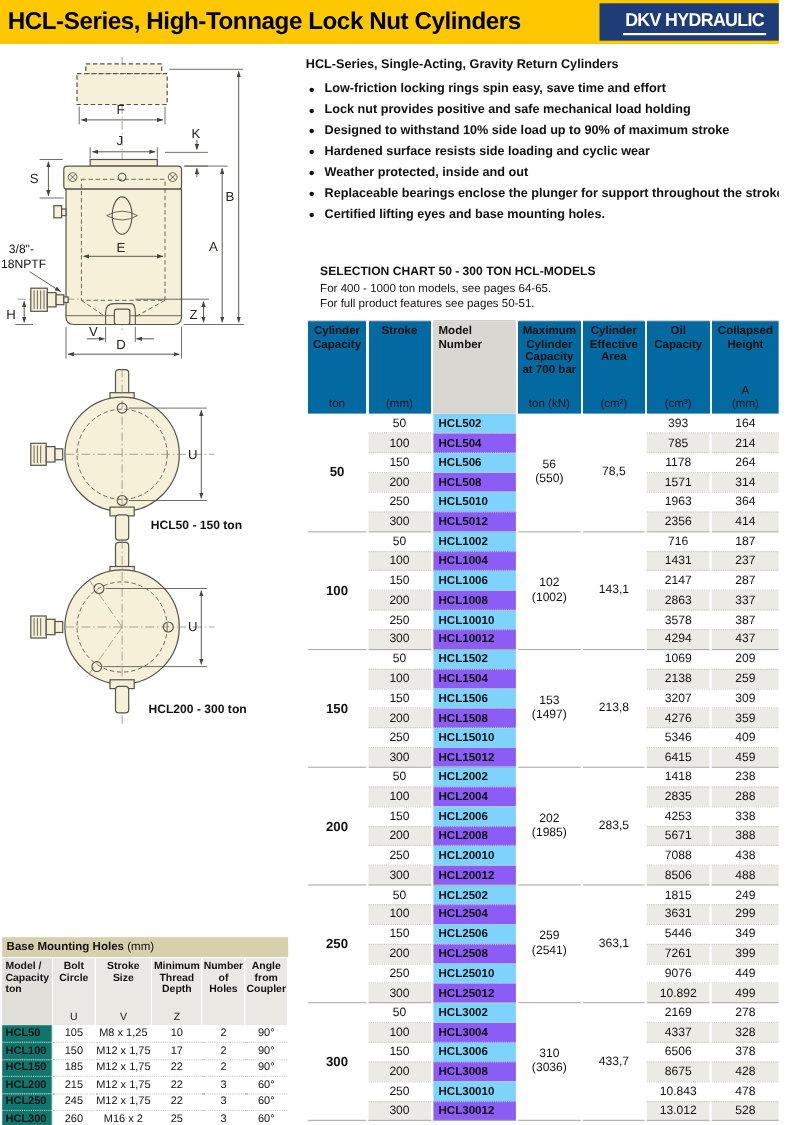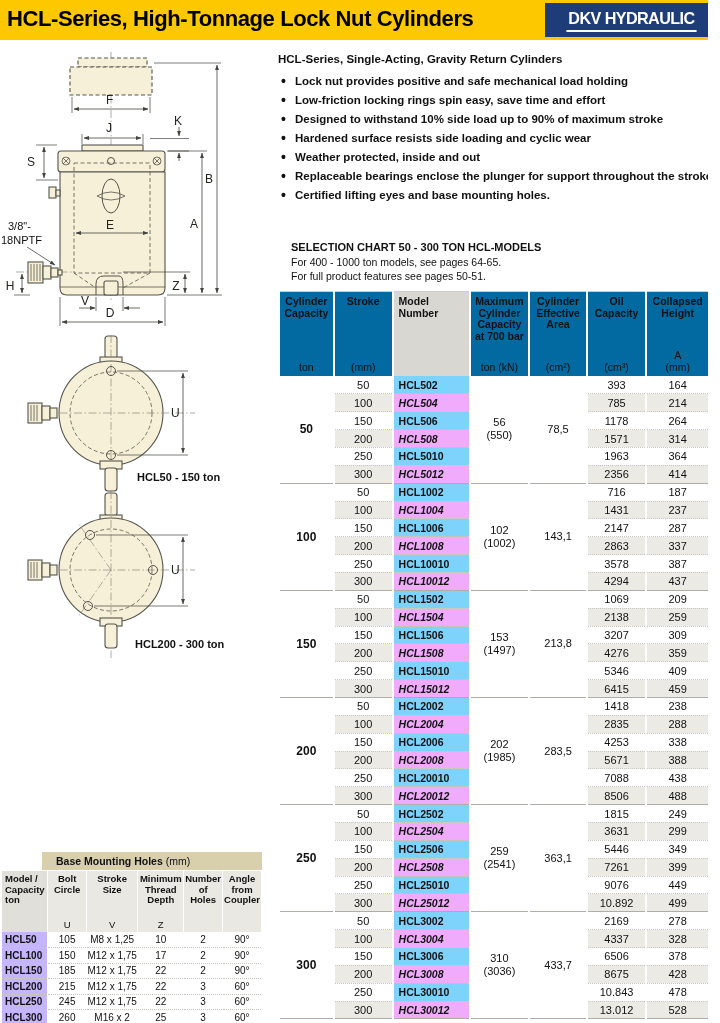--- a/index.html
+++ b/index.html
@@ -35,35 +35,35 @@
   table.sel th.model-col{background:#d8d7d2;text-align:left;padding-left:5px;margin-top:45px;}
   table.sel th .hu{position:absolute;left:0;right:0;bottom:3px;font-weight:normal;font-size:10.5px;line-height:11.5px;text-align:center;}
   table.sel th.model-col .hu{text-align:left;padding-left:5px;}
   table.sel tr{height:17.86px;}
   table.sel td{text-align:center;border-right:2px solid #fff;border-bottom:1px dotted #c8c7c2;padding:0;}
   table.sel td:last-child,table.sel th:last-child{border-right:none;}
   table.sel td.cap{font-weight:bold;font-size:12px;background:#fff;border-bottom:1px solid #aeada8;}
   table.sel td.max,table.sel td.area{background:#fff;border-bottom:1px solid #aeada8;line-height:13px;}
   table.sel td.model{background:#7dd3fc;text-align:left;font-weight:bold;padding-left:5px;font-size:10.5px;}
   table.sel tr.alt td.stroke,table.sel tr.alt td.oil,table.sel tr.alt td.hgt{background:#ebeae5;}
-  table.sel tr.alt td.model{background:#f0abfc;font-style:italic;}
+  table.sel tr.alt td.model{background:#8b5cf6;}
   table.sel tr.grp-end td{border-bottom:1px solid #aeada8;}
 
   
   .base-wrap{left:2px;top:852px;width:260px;}
-  .base-title{background:#d8cfad;height:18px;line-height:18px;padding-left:14px;font-size:10.5px;font-weight:bold;margin-left:40px;}
+  .base-title{background:#d8cfad;height:18px;line-height:18px;padding-left:4px;font-size:10.5px;font-weight:bold;}
   .base-title .unit{font-weight:normal;}
   table.base{border-collapse:collapse;table-layout:fixed;font-size:10px;margin-top:1px;}
   table.base th{background:#e9e8e3;height:56px;vertical-align:top;position:relative;font-size:9.5px;line-height:10.5px;
                 padding:3px 1px 2px;border-right:1px solid #fff;font-weight:bold;text-align:center;}
   table.base th.first{text-align:left;padding-left:3px;background:#e0dfda;}
   table.base th .hu{position:absolute;left:0;right:0;bottom:2px;font-weight:normal;text-align:center;}
   table.base tr.body-row{height:15.5px;}
   table.base td{text-align:center;border-bottom:1px dotted #c8c7c2;border-right:1px solid #fff;padding:0;}
-  table.base td.mdl{background:#c4b5fd;font-weight:bold;text-align:left;padding-left:3px;}
+  table.base td.mdl{background:#0f766e;font-weight:bold;text-align:left;padding-left:3px;}
 
   
   svg text{font-family:"Liberation Sans",sans-serif;}
   .dim{font-size:12px;fill:#24241f;}
   .cap-label{font-size:11px;font-weight:bold;fill:#111;}
   .port-label{font-size:11px;fill:#111;}
   .ol{fill:#f7f0d8;stroke:#55544c;stroke-width:1.1;}
   .ln{stroke:#55544c;stroke-width:1;fill:none;}
   .thin{stroke-width:0.8;}
   .dl{stroke:#44443e;stroke-width:0.8;fill:none;}
@@ -249,22 +249,22 @@
     <line class="ext" x1="96" y1="45" x2="188" y2="45"></line>
     <line class="ext" x1="94" y1="116" x2="188" y2="116"></line>
     <line class="dl" x1="183" y1="47" x2="183" y2="114" marker-start="url(#m3)" marker-end="url(#m3)"></line>
     <text class="dim" x="171" y="84">U</text>
     <text class="cap-label" x="135" y="158">HCL200 - 300 ton</text>
   </svg>
 
   <div class="abs features">
     <div class="feat-head">HCL-Series, Single-Acting, Gravity Return Cylinders</div>
     <ul class="feat-list">
+      <li>Low-friction locking rings spin easy, save time and effort</li>
       <li>Lock nut provides positive and safe mechanical load holding</li>
-      <li>Low-friction locking rings spin easy, save time and effort</li>
       <li>Designed to withstand 10% side load up to 90% of maximum stroke</li>
       <li>Hardened surface resists side loading and cyclic wear</li>
       <li>Weather protected, inside and out</li>
       <li>Replaceable bearings enclose the plunger for support throughout the stroke</li>
       <li>Certified lifting eyes and base mounting holes.</li>
     </ul>
   </div>
 
   <div class="abs sel-head">
     <div class="sel-title">SELECTION CHART 50 - 300 TON HCL-MODELS</div>

